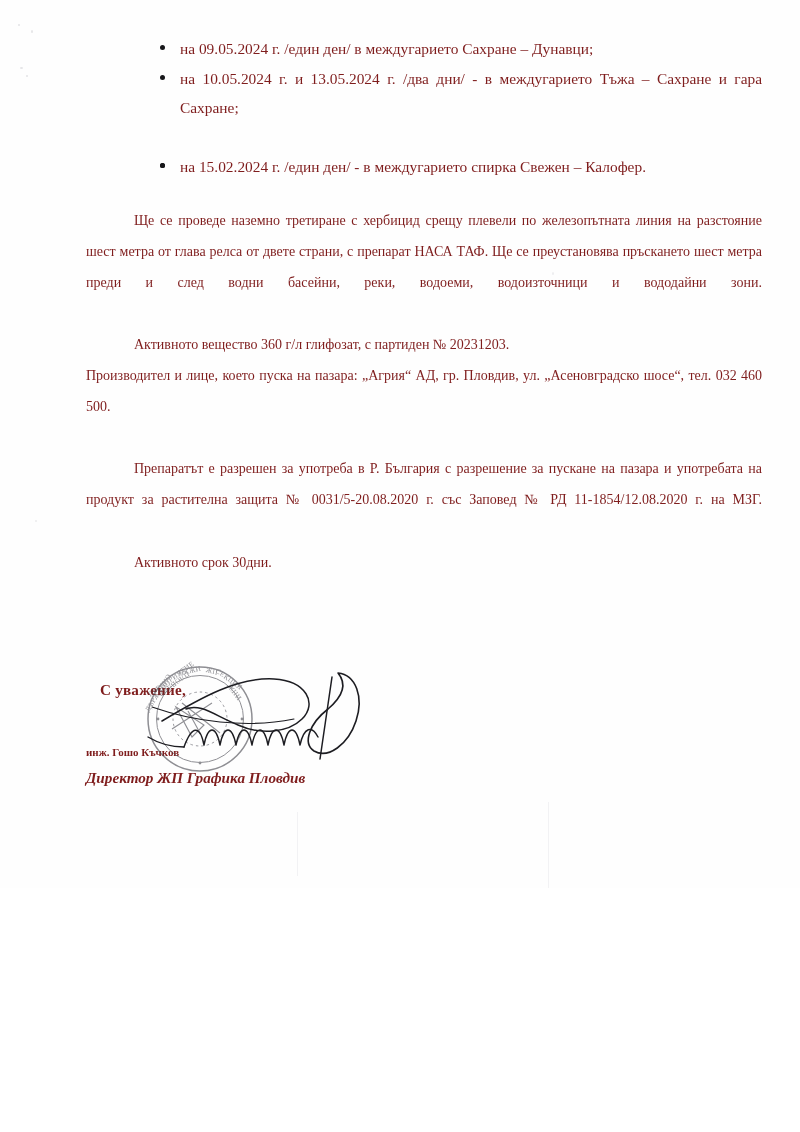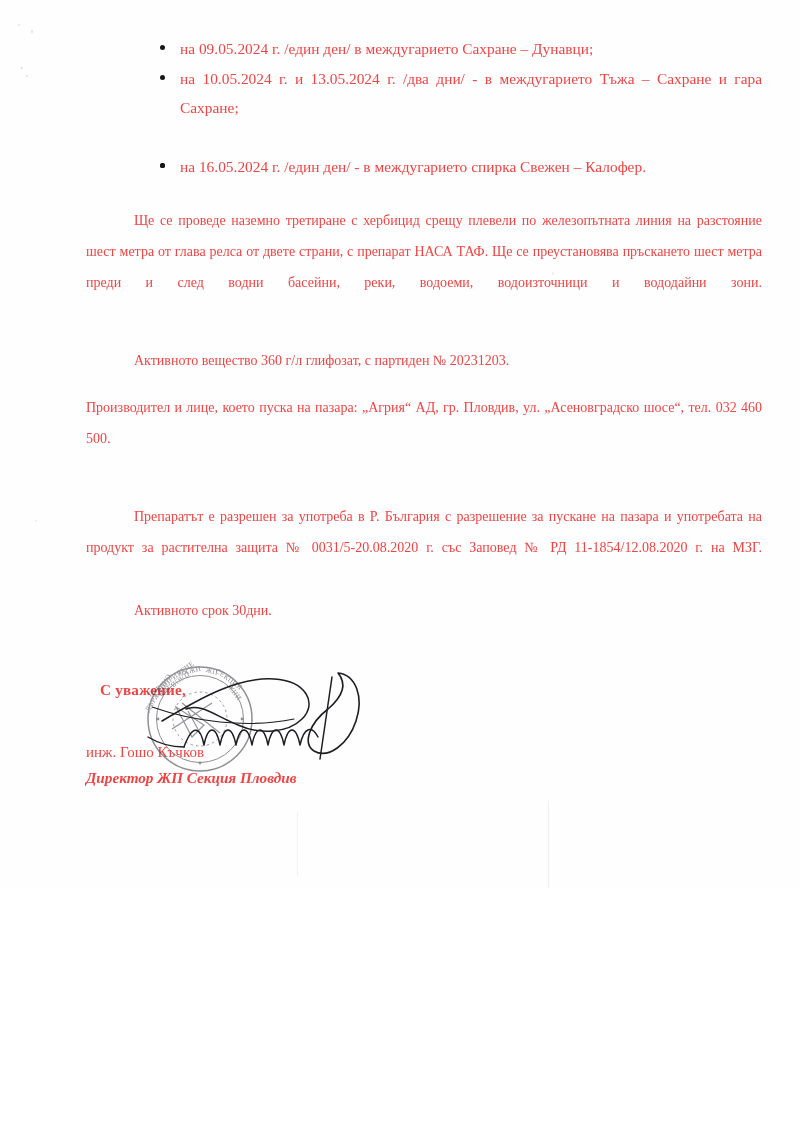--- a/index.html
+++ b/index.html
@@ -7,21 +7,21 @@
     padding: 0;
     background: #ffffff;
   }
   .page {
     position: relative;
     width: 800px;
     height: 888px;
     background: #fefefe;
     overflow: hidden;
     font-family: "Liberation Serif", "DejaVu Serif", serif;
-    color: #ef4444;
+    color: #7f1d1d;
   }
 
   
   .speck {
     position: absolute;
     background: #cfcfd4;
     border-radius: 50%;
     opacity: .55;
   }
   .streak {
@@ -79,43 +79,43 @@
     text-justify: inter-word;
   }
   p.para.indent {
     text-indent: 48px;
   }
   p.para.j::after {
     content: "";
     display: inline-block;
     width: 100%;
   }
-  p.gap-sm { margin-top: 16px; }
+  p.gap-sm { margin-top: 0px; }
   p.gap-md { margin-top: 1px; }
 
   
   .sig-block {
     position: absolute;
     left: 86px;
     top: 680px;
     width: 400px;
   }
   .sig-line-1 {
     font-size: 15.2px;
     font-weight: bold;
     line-height: 20px;
     letter-spacing: .2px;
     margin-left: 14px;
   }
   .sig-name {
     position: absolute;
     left: 0;
     top: 62px;
-    font-size: 15px;
-    font-weight: normal;
+    font-size: 11px;
+    font-weight: bold;
     line-height: 20px;
     white-space: nowrap;
   }
   .sig-title {
     position: absolute;
     left: 0;
     top: 88px;
     font-size: 15.2px;
     font-weight: bold;
     font-style: italic;
@@ -165,21 +165,21 @@
       <span class="dot"></span>
       <span>на 10.05.2024 г. и 13.05.2024 г. /два дни/ - в междугарието Тъжа – Сахране и гара Сахране;</span>
     </div>
 
     <div class="bullet-row">
       <span class="dot"></span>
     </div>
 
     <div class="bullet-row">
       <span class="dot"></span>
-      <span>на 16.05.2024 г. /един ден/ - в междугарието спирка Свежен – Калофер.</span>
+      <span>на 15.02.2024 г. /един ден/ - в междугарието спирка Свежен – Калофер.</span>
     </div>
   </div>
 
   <div class="body">
 
     <p class="para indent j">Ще се проведе наземно третиране с хербицид срещу плевели по железопътната линия на разстояние шест метра от глава релса от двете страни, с препарат   НАСА ТАФ. Ще се преустановява пръскането шест метра преди и след водни басейни, реки, водоеми, водоизточници и вододайни зони.</p>
 
     <p class="para indent gap-sm">Активното вещество 360 г/л глифозат, с партиден № 20231203.</p>
 
     <p class="para j gap-sm">Производител и лице, което пуска на пазара: „Агрия“ АД, гр. Пловдив, ул. „Асеновградско шосе“, тел. 032 460 500.</p>
@@ -187,21 +187,21 @@
     <p class="para indent j gap-sm">Препаратът е разрешен за употреба в Р. България с разрешение за пускане на пазара и употребата на продукт за растителна защита № 0031/5-20.08.2020 г. със Заповед № РД 11-1854/12.08.2020 г. на МЗГ.</p>
 
     <p class="para indent gap-md">Активното срок 30дни.</p>
 
 
   </div>
 
   <div class="sig-block">
     <div class="sig-line-1">С уважение,</div>
     <div class="sig-name">инж. Гошо Къчков</div>
-    <div class="sig-title">Директор ЖП Секция Пловдив</div>
+    <div class="sig-title">Директор ЖП Графика Пловдив</div>
   </div>
 
   <div class="stamp-wrap">
 
     <svg class="stamp-svg" width="250" height="125" viewBox="0 0 250 125">
       <g fill="none" stroke="#4a4a52" stroke-width="1.5">
         <circle cx="58" cy="56" r="52"></circle>
         <circle cx="58" cy="56" r="43.5" stroke-width="1"></circle>
         <circle cx="58" cy="56" r="27" stroke-width=".9" stroke-dasharray="2.5 3"></circle>
       </g>

